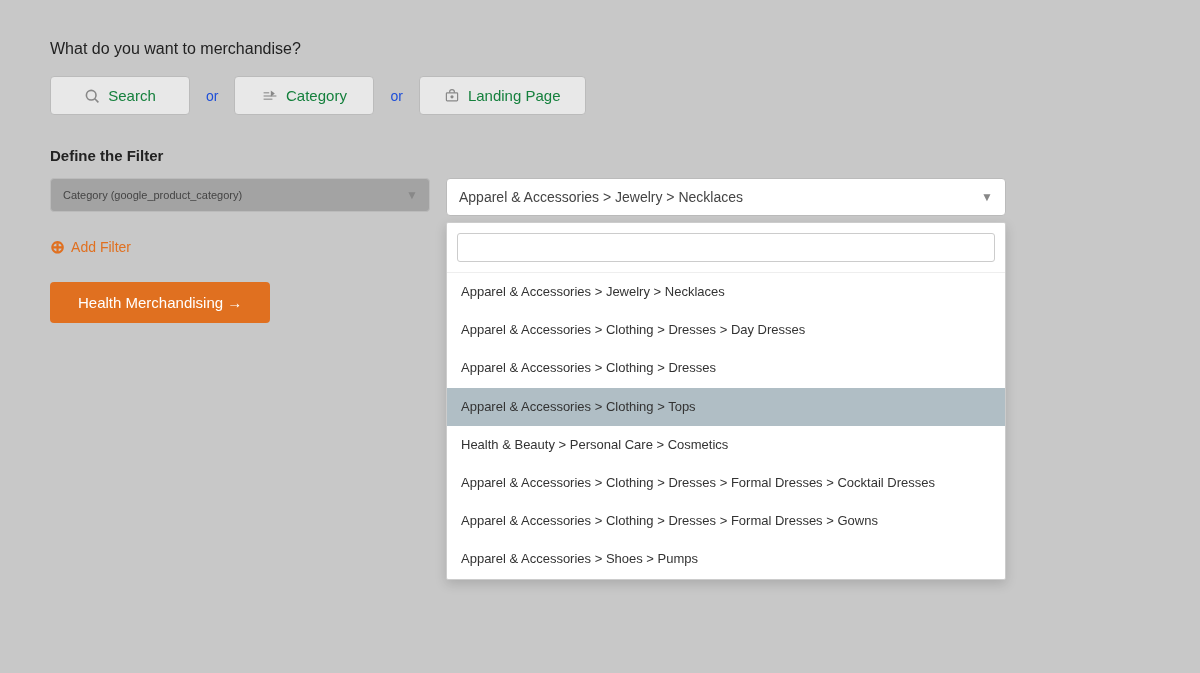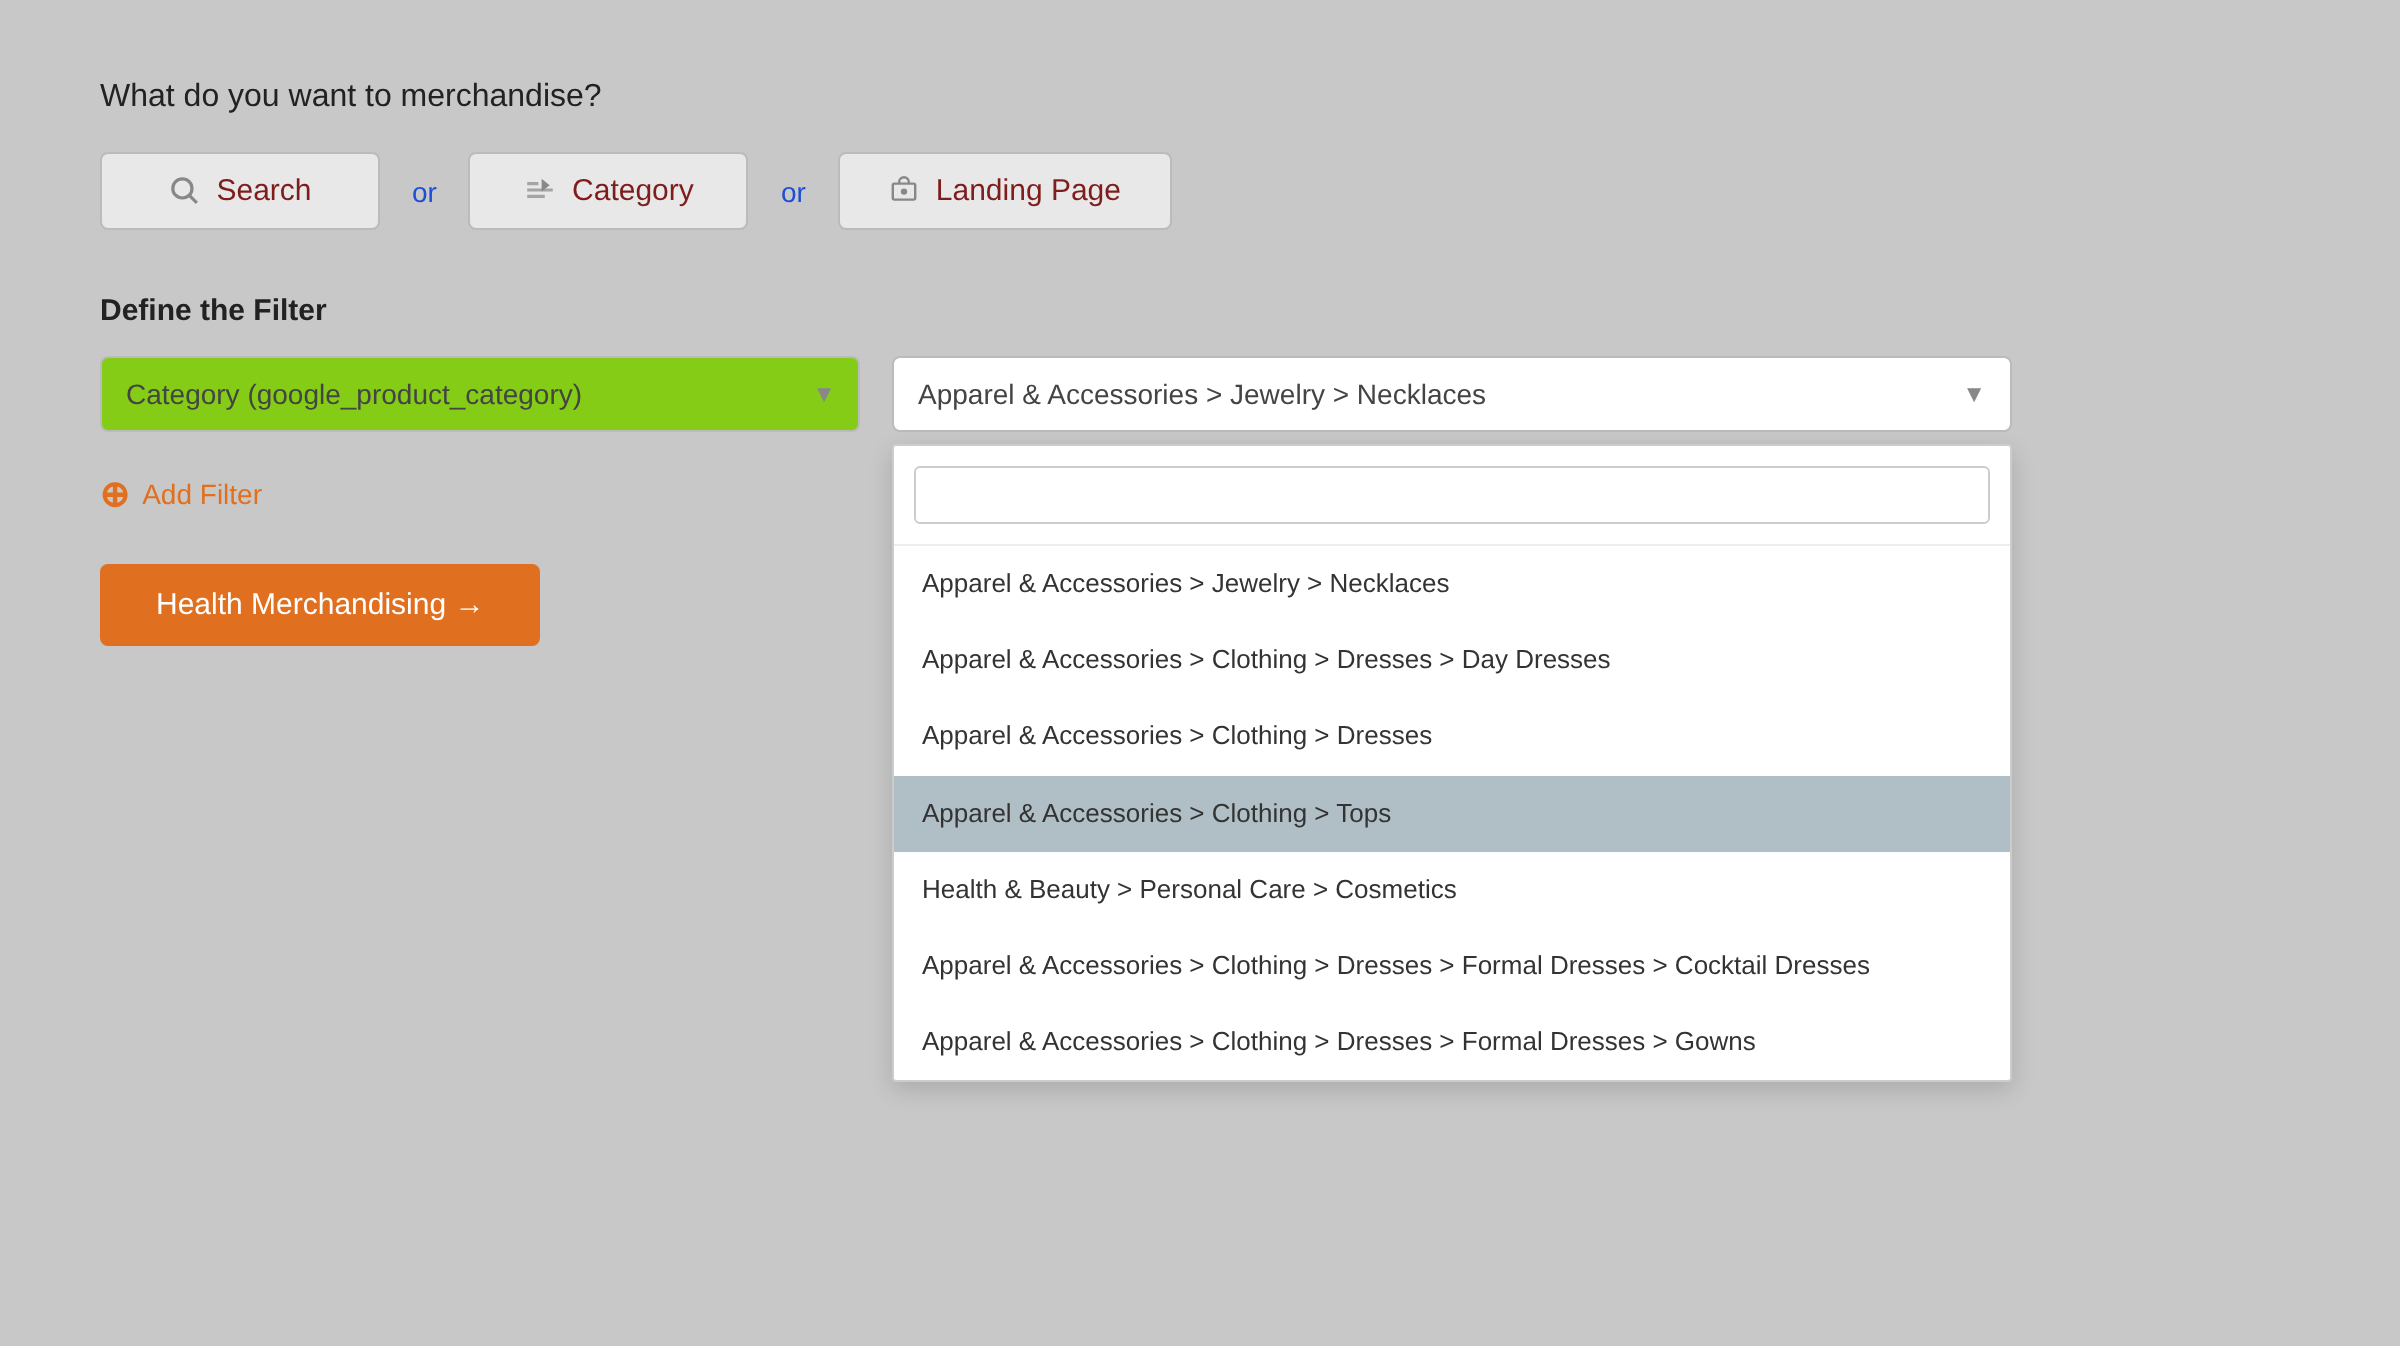--- a/index.html
+++ b/index.html
@@ -21,28 +21,28 @@
 
     .merchandise-buttons {
       display: flex;
       align-items: center;
       gap: 0;
       margin-bottom: 32px;
     }
 
     .merch-btn {
       display: flex;
-      align-items: flex-start;
+      align-items: center;
       gap: 8px;
       background: #e8e8e8;
       border: 1px solid #bbb;
       border-radius: 4px;
       padding: 10px 24px;
       font-size: 15px;
-      color: #7f1d1d;
+      color: #15803d;
       cursor: pointer;
       min-width: 140px;
       justify-content: center;
     }
 
     .or-text {
       margin: 0 16px;
       color: #1d4ed8;
       font-size: 14px;
     }
@@ -65,22 +65,22 @@
     .filter-select-wrapper {
       position: relative;
       width: 380px;
     }
 
     .filter-select {
       width: 100%;
       padding: 10px 36px 10px 12px;
       border: 1px solid #bbb;
       border-radius: 4px;
-      background: #84cc16;
-      font-size: 14px;
+      background: #a3a3a3;
+      font-size: 11px;
       color: #444;
       appearance: none;
       cursor: pointer;
     }
 
     .select-arrow {
       position: absolute;
       right: 12px;
       top: 50%;
       transform: translateY(-50%);
@@ -269,20 +269,21 @@
       </div>
       <div class="dropdown-list">
 
       <div class="dropdown-item">Apparel &amp; Accessories &gt; Jewelry &gt; Necklaces</div>
           <div class="dropdown-item">Apparel &amp; Accessories &gt; Clothing &gt; Dresses &gt; Day Dresses</div>
           <div class="dropdown-item">Apparel &amp; Accessories &gt; Clothing &gt; Dresses</div>
           <div class="dropdown-item selected">Apparel &amp; Accessories &gt; Clothing &gt; Tops</div>
           <div class="dropdown-item">Health &amp; Beauty &gt; Personal Care &gt; Cosmetics</div>
           <div class="dropdown-item">Apparel &amp; Accessories &gt; Clothing &gt; Dresses &gt; Formal Dresses &gt; Cocktail Dresses</div>
           <div class="dropdown-item">Apparel &amp; Accessories &gt; Clothing &gt; Dresses &gt; Formal Dresses &gt; Gowns</div>
+          <div class="dropdown-item">Apparel &amp; Accessories &gt; Shoes &gt; Pumps</div>
         </div>
     </div>
   </div>
 </div>
 
 <button class="add-filter">
   <span class="add-filter-icon">⊕</span>
   <span>Add Filter</span>
 </button>
 

